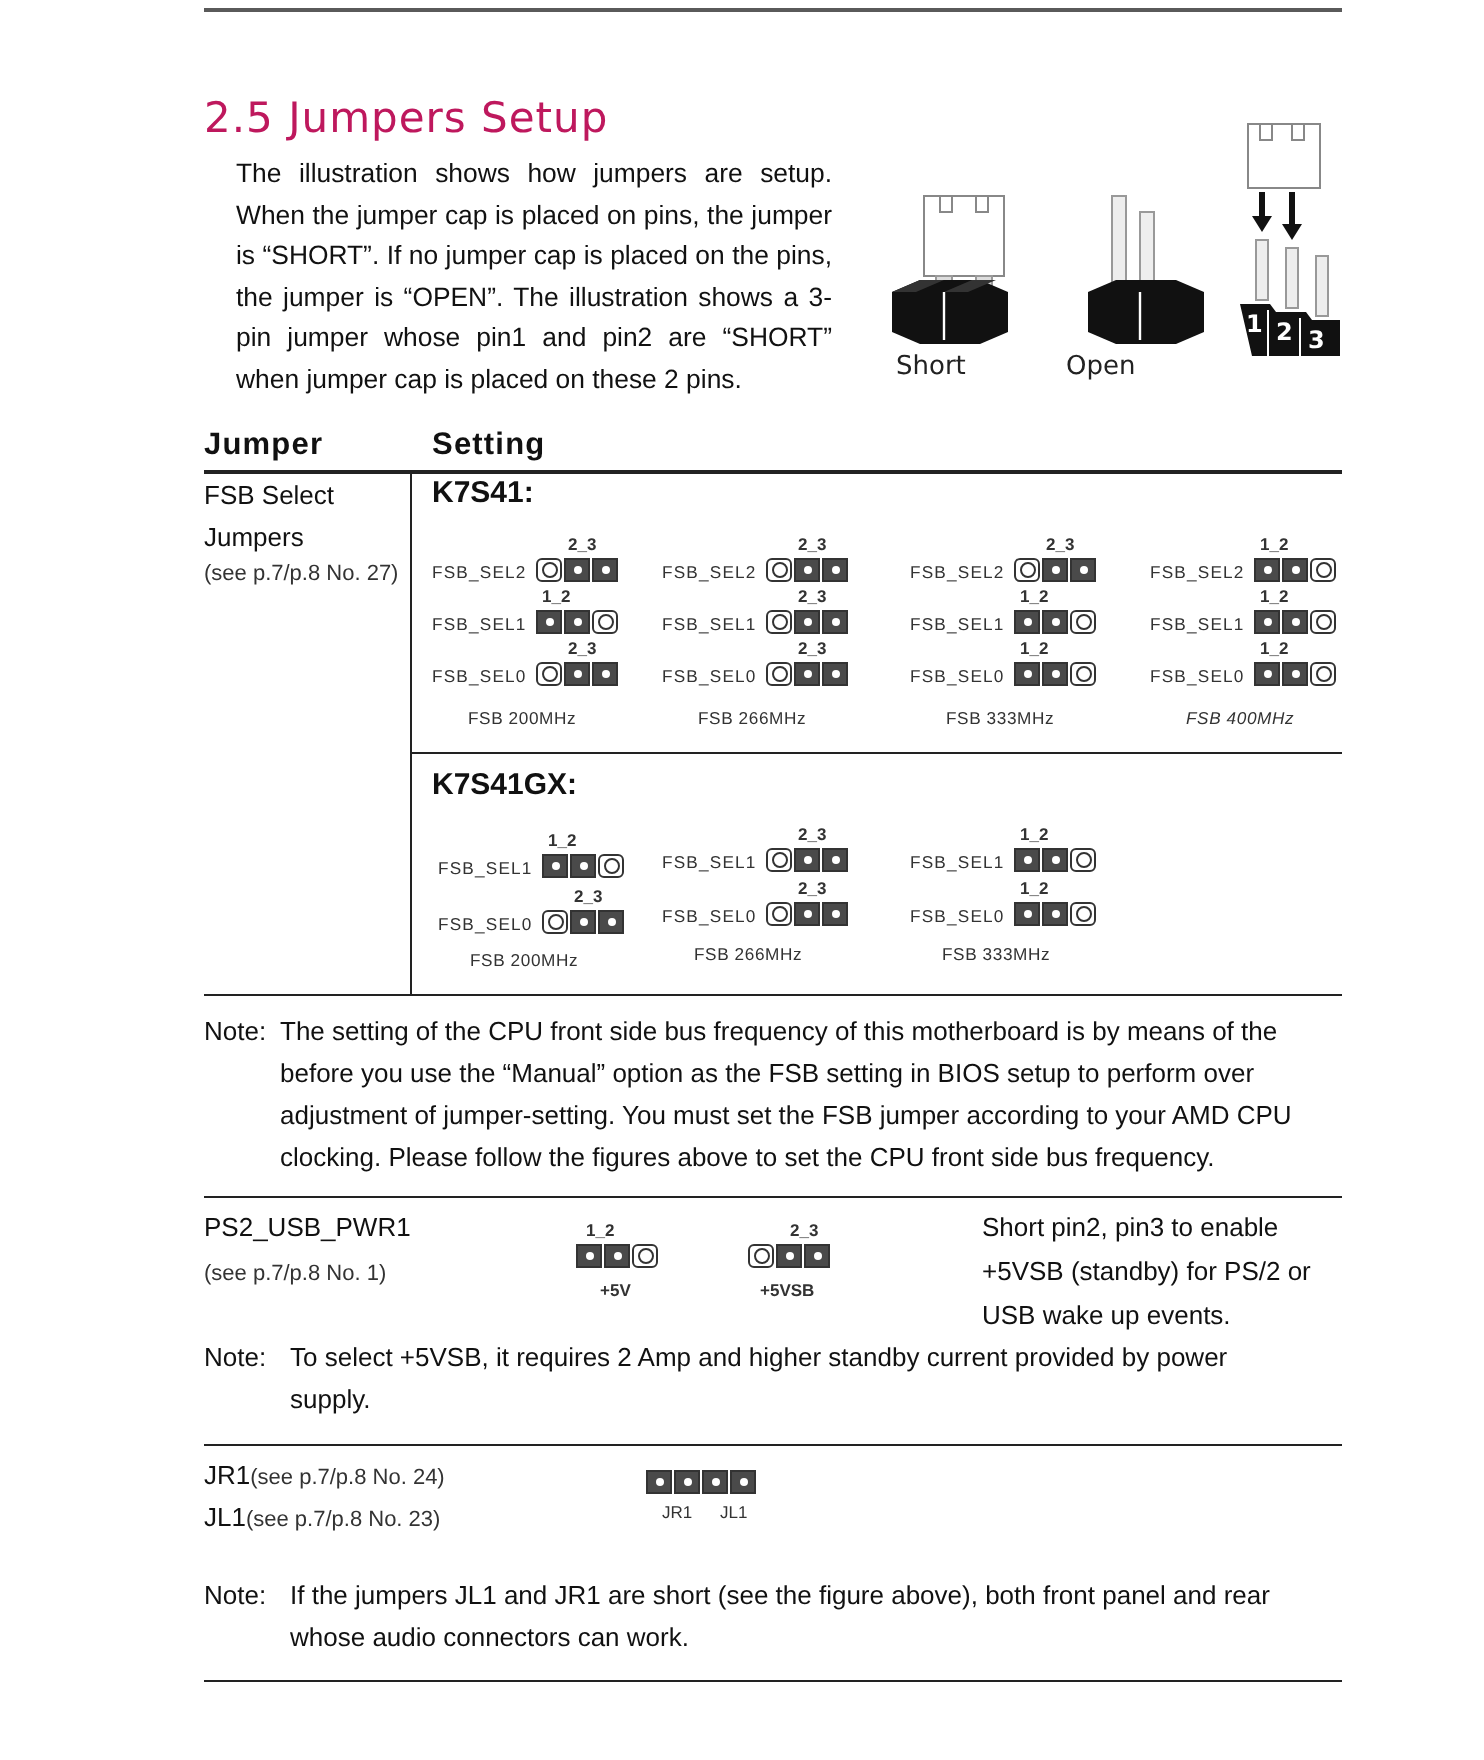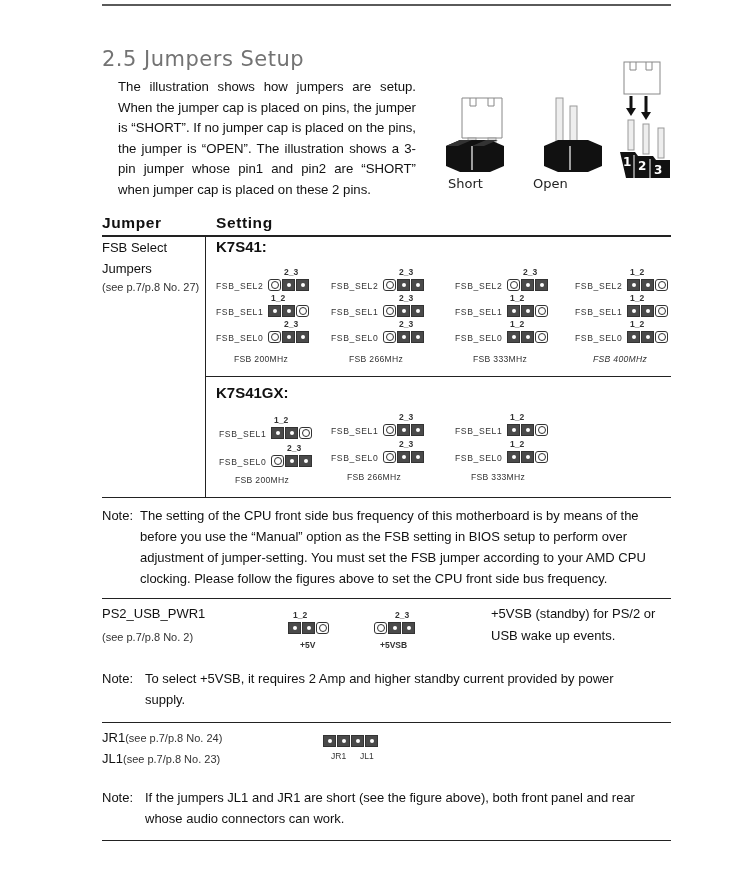--- a/index.html
+++ b/index.html
@@ -1,21 +1,21 @@
 <!DOCTYPE html>
 <html><head>
 <meta charset="utf-8">
 <style>
   html, body { margin:0; padding:0; background:#ffffff; }
   body { width:742px; height:880px; position:relative; overflow:hidden;
          font-family:"Liberation Sans", sans-serif; color:#111; }
   .abs { position:absolute; }
   .rule { position:absolute; left:102px; width:569px; height:1px; background:#222; }
   .rule.top { top:4px; height:2px; background:#5a5a5a; }
-  .h2 { left:102px; top:47px; font-size:21px; letter-spacing:0.5px; color:#737373;
+  .h2 { left:102px; top:47px; font-size:21px; letter-spacing:0.5px; color:#be185d;
         font-family:"DejaVu Sans", sans-serif; font-weight:normal; }
   .intro { left:102px; top:77px; width:298px; font-size:13.2px; line-height:20.6px; text-align:justify;margin-left:16px; }
   .illus { left:440px; top:60px; width:240px; height:140px; }
   .illus-label { position:absolute; font-size:13px; color:#222; font-family:"DejaVu Sans", sans-serif; }
   .col-h { top:214px; font-size:15.5px; font-weight:bold; letter-spacing:0.6px; }
   .vline { position:absolute; left:205px; top:236px; width:1px; height:261px; background:#222; }
   .hline-mid { position:absolute; left:205px; top:376px; width:466px; height:1px; background:#222; }
   .jname { left:102px; font-size:13px; }
   .small { font-size:11px; color:#333; }
   .model { left:216px; font-size:15px; font-weight:bold;text-align:right; }
@@ -243,38 +243,39 @@
     <div>The setting of the CPU front side bus frequency of this motherboard is by means of the</div>
     <div>before you use the “Manual” option as the FSB setting in BIOS setup to perform over</div>
     <div>adjustment of jumper-setting. You must set the FSB jumper according to your AMD CPU</div>
     <div>clocking. Please follow the figures above to set the CPU front side bus frequency.</div>
   </div>
 </div>
 
 <div class="rule" style="top:598px;"></div>
 
 <div class="abs jname" style="top:606px;">PS2_USB_PWR1</div>
-<div class="abs jname small" style="top:631px;">(see p.7/p.8 No. 2)</div>
+<div class="abs jname small" style="top:631px;">(see p.7/p.8 No. 1)</div>
 <div id="ps2opts">
     <div class="pinlbl" style="left: 293px; top: 610px;">1_2</div>
     <div class="jmp" style="left: 288px; top: 622px;">
       <div class="pin on"></div>
       <div class="pin on"></div>
       <div class="pin off"></div>
     </div>
     <div class="pinlbl" style="left: 300px; top: 640px; text-align: center;">+5V</div>
     <div class="pinlbl" style="left: 395px; top: 610px;">2_3</div>
     <div class="jmp" style="left: 374px; top: 622px;">
       <div class="pin off"></div>
       <div class="pin on"></div>
       <div class="pin on"></div>
     </div>
     <div class="pinlbl" style="left: 380px; top: 640px;">+5VSB</div>
   </div>
 <div class="abs desc" style="left:491px;top:603px;">
+  <div>Short pin2, pin3 to enable</div>
   <div>+5VSB (standby) for PS/2 or</div>
   <div>USB wake up events.</div>
 </div>
 <div class="abs note note2" style="top:668px;width:575px;height:44px;">
   <span class="lbl">Note:</span>
   <div class="txt">
     <div>To select +5VSB, it requires 2 Amp and higher standby current provided by power</div>
     <div>supply.</div>
   </div>
 </div>

